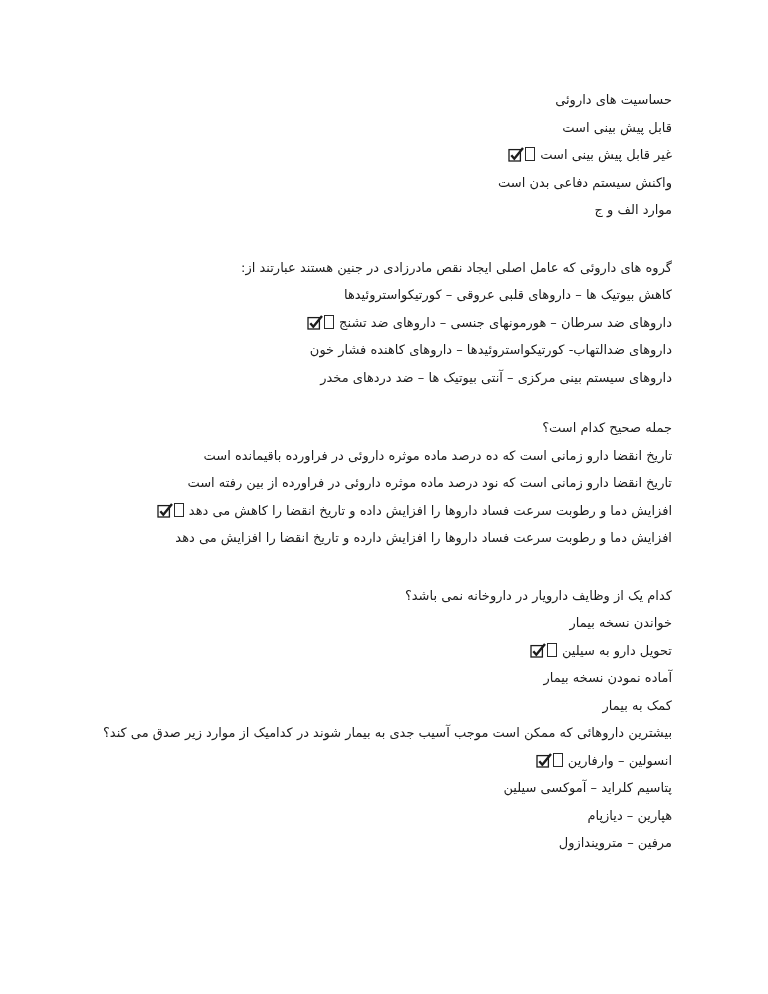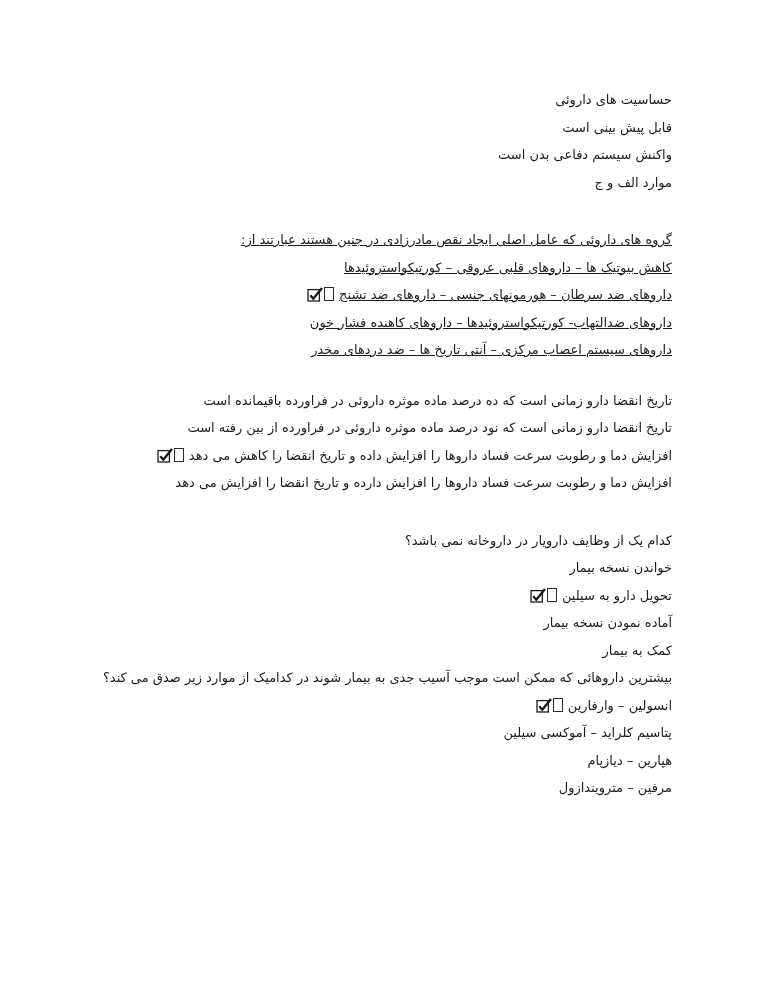--- a/index.html
+++ b/index.html
@@ -17,21 +17,21 @@
     background: #ffffff;
     color: #1c1c1c;
     font-family: "DejaVu Sans", sans-serif;
     font-size: 13px;
     direction: rtl;
     text-align: right;
     padding: 86px 40px 0 36px;
   }
   .block { margin: 0 0 0 0; }
   .block.b1 { margin-bottom: 30px; }
-  .block.b2 { margin-bottom: 23px; text-decoration: underline; }
+  .block.b2 { margin-bottom: 23px; }
   .block.b3 { margin-bottom: 30px; }
   .block.b4 { }
   .line {
     line-height: 27.5px;
     white-space: nowrap;
   }
   .box-empty {
     display: inline-block;
     width: 8px;
     height: 12px;
@@ -48,38 +48,45 @@
   .box-checked svg { display: block; }
 </style>
 </head>
 <body>
 
 <div class="page">
 
   <section class="block b1">
     <div class="line">حساسیت های داروئی</div>
     <div class="line">قابل پیش بینی است</div>
+    <div class="line">
+      <span>غیر قابل پیش بینی است</span><span class="box-empty"></span><span class="box-checked"><svg width="16" height="15" viewBox="0 0 16 15" aria-hidden="true">
+            <rect x="1" y="2.6" width="11.4" height="11.4" fill="#ffffff" stroke="#1c1c1c" stroke-width="1.3"></rect>
+            <path d="M3.3 8.3 L6.3 11.7 L15 1" fill="none" stroke="#1c1c1c" stroke-width="2.4"></path>
+          </svg></span>
+    </div>
     <div class="line">واکنش سیستم دفاعی بدن است</div>
     <div class="line">موارد الف و ج</div>
   </section>
 
   <section class="block b2">
     <div class="line">گروه های داروئی که عامل اصلی ایجاد نقص مادرزادی در جنین هستند عبارتند از:</div>
     <div class="line">کاهش بیوتیک ها – داروهای قلبی عروقی – کورتیکواستروئیدها</div>
     <div class="line">
       <span>داروهای ضد سرطان – هورمونهای جنسی – داروهای ضد تشنج</span><span class="box-empty"></span><span class="box-checked"><svg width="16" height="15" viewBox="0 0 16 15" aria-hidden="true">
             <rect x="1" y="2.6" width="11.4" height="11.4" fill="#ffffff" stroke="#1c1c1c" stroke-width="1.3"></rect>
             <path d="M3.3 8.3 L6.3 11.7 L15 1" fill="none" stroke="#1c1c1c" stroke-width="2.4"></path>
           </svg></span>
     </div>
     <div class="line">داروهای ضدالتهاب- کورتیکواستروئیدها – داروهای کاهنده فشار خون</div>
-    <div class="line">داروهای سیستم اعصاب مرکزی – آنتی تاریخ ها – ضد دردهای مخدر</div>
+    <div class="line">داروهای سیستم بینی مرکزی – آنتی بیوتیک ها – ضد دردهای مخدر</div>
   </section>
 
   <section class="block b3">
+    <div class="line">جمله صحیح کدام است؟</div>
     <div class="line">تاریخ انقضا دارو زمانی است که ده درصد ماده موثره داروئی در فراورده باقیمانده است</div>
     <div class="line">تاریخ انقضا دارو زمانی است که نود درصد ماده موثره داروئی در فراورده از بین رفته است</div>
     <div class="line">
       <span>افزایش دما و رطوبت سرعت فساد داروها را افزایش داده و تاریخ انقضا را کاهش می دهد</span><span class="box-empty"></span><span class="box-checked"><svg width="16" height="15" viewBox="0 0 16 15" aria-hidden="true">
             <rect x="1" y="2.6" width="11.4" height="11.4" fill="#ffffff" stroke="#1c1c1c" stroke-width="1.3"></rect>
             <path d="M3.3 8.3 L6.3 11.7 L15 1" fill="none" stroke="#1c1c1c" stroke-width="2.4"></path>
           </svg></span>
     </div>
     <div class="line">افزایش دما و رطوبت سرعت فساد داروها را افزایش دارده و تاریخ انقضا را افزایش می دهد</div>
   </section>

